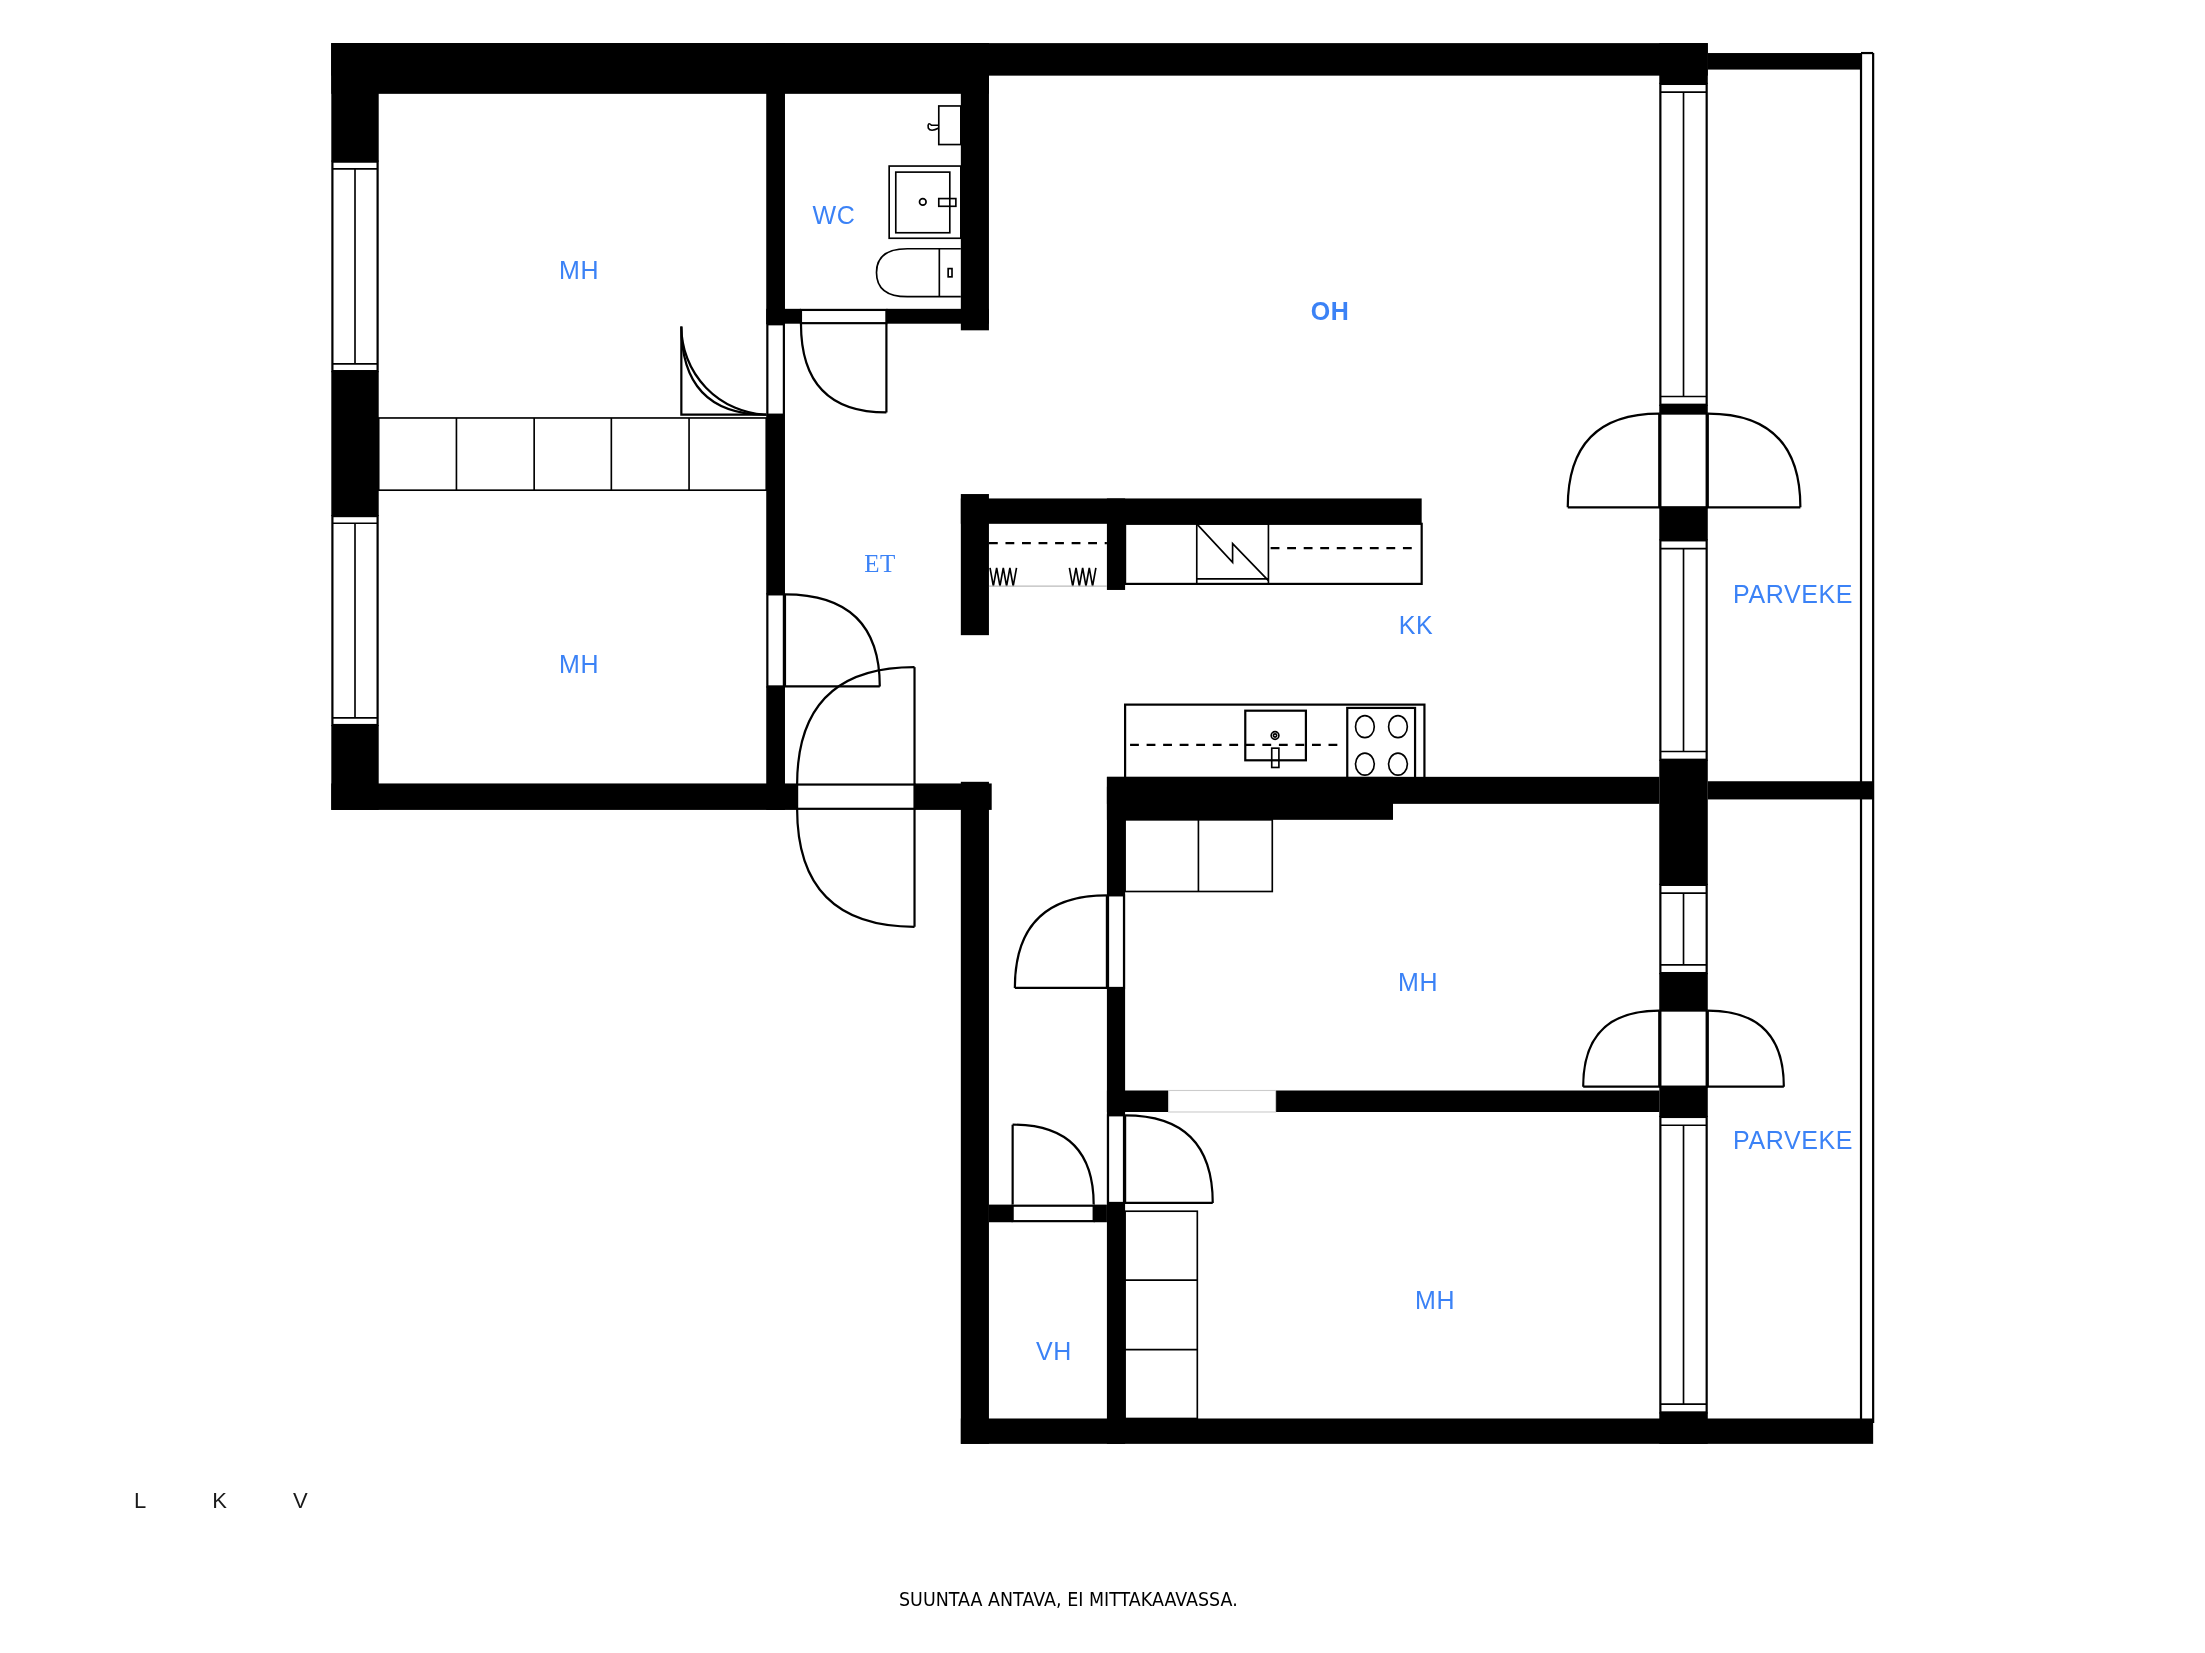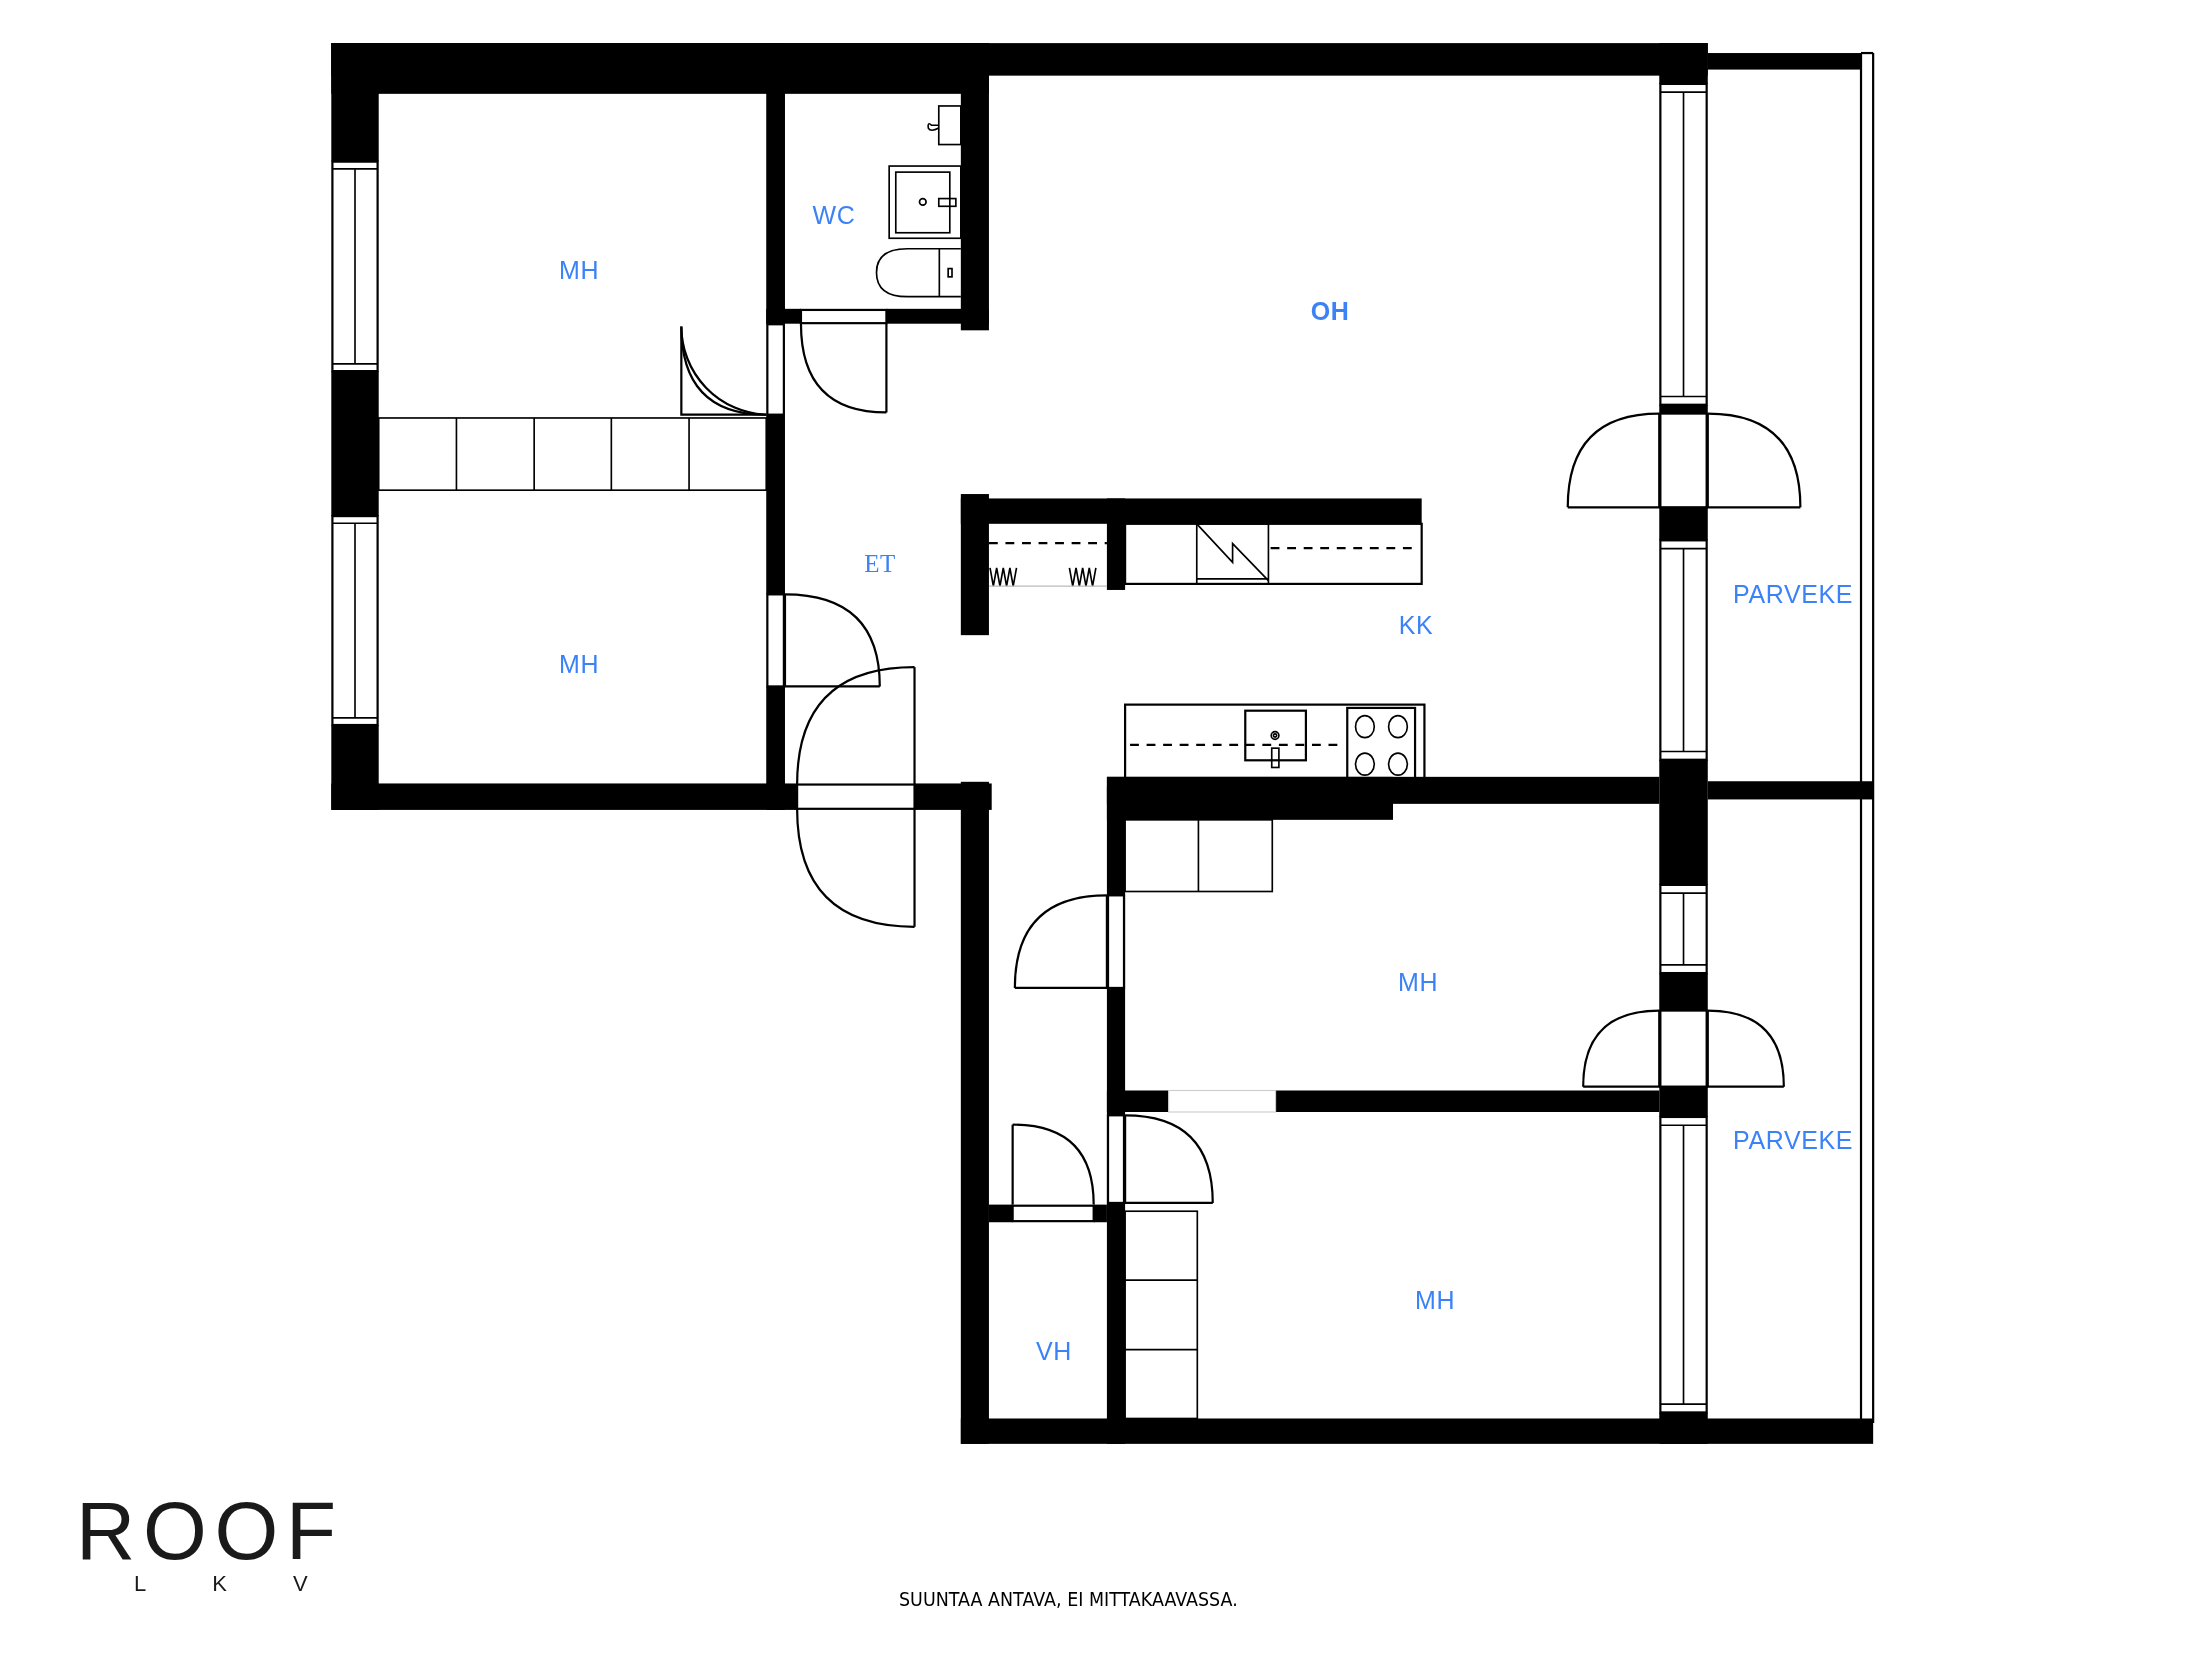--- a/index.html
+++ b/index.html
@@ -221,18 +221,17 @@
 <div class="lbl" style="left:880px; top:564px;font-family:Liberation Serif, serif;">ET</div>
 <div class="lbl" style="left:579px; top:664px;">MH</div>
 <div class="lbl" style="left:1416px; top:625px;">KK</div>
 <div class="lbl" style="left:1793px; top:594px;">PARVEKE</div>
 <div class="lbl" style="left:1418px; top:982px;">MH</div>
 <div class="lbl" style="left:1793px; top:1140px;">PARVEKE</div>
 <div class="lbl" style="left:1435px; top:1300px;">MH</div>
 <div class="lbl" style="left:1054px; top:1351px;">VH</div>
 
 <div class="logo">
-  <div class="logo-main">ROOF</div>
   <div class="logo-sub">LKV</div>
 </div>
 
 <div class="footnote">SUUNTAA ANTAVA, EI MITTAKAAVASSA.</div>
 
 
 </body></html>

